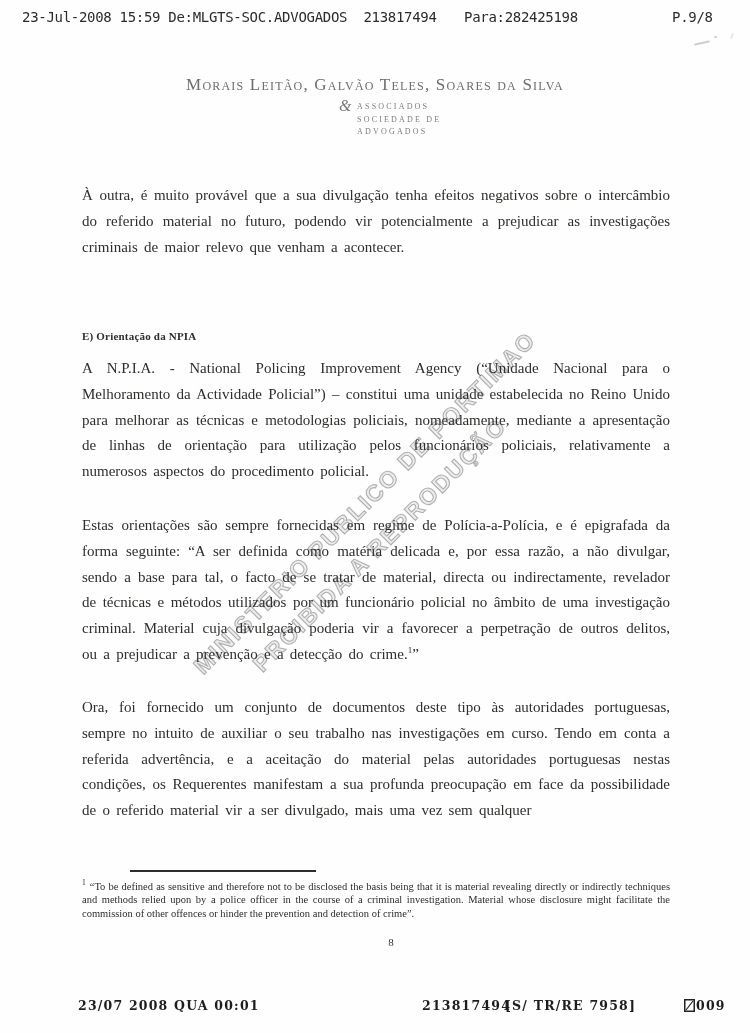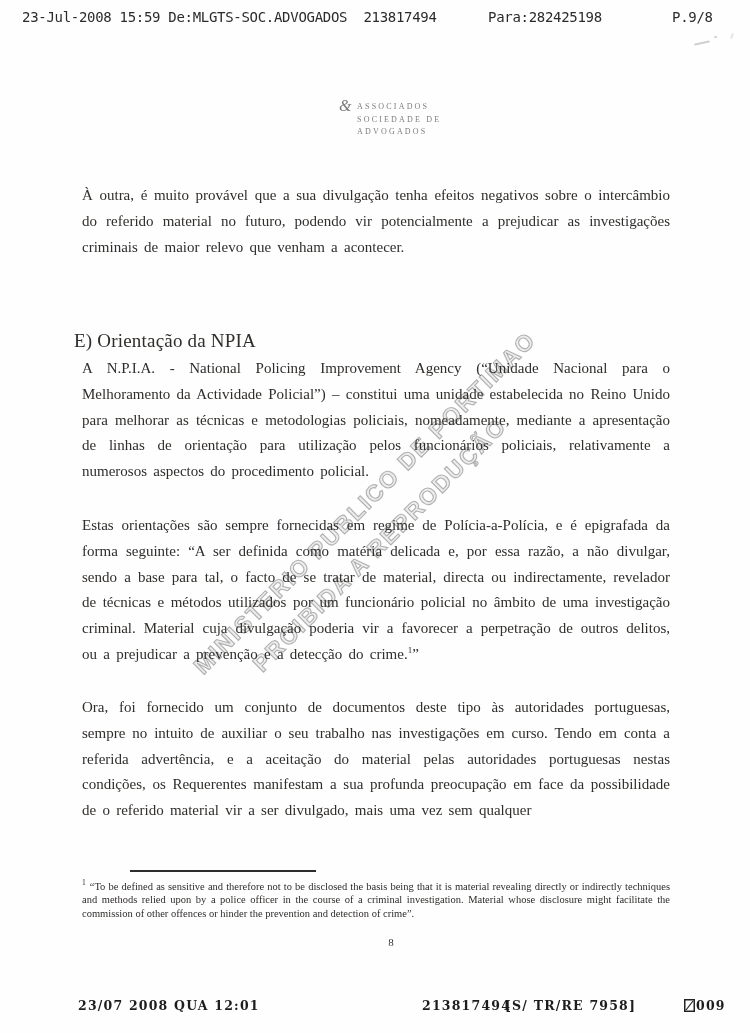--- a/index.html
+++ b/index.html
@@ -18,21 +18,21 @@
   .fax-header span {
     position: absolute;
     top: 9px;
     font-family: "DejaVu Sans Mono", monospace;
     font-size: 14px;
     color: #2b2b2b;
     letter-spacing: -0.3px;
     white-space: pre;
   }
   .fh-from { left: 22px; }
-  .fh-to   { left: 488px; text-align: center; }
+  .fh-to   { left: 464px; text-align: center; }
   .fh-page { left: 672px; }
 
   .smudge { position: absolute; background: rgba(120,120,120,0.35); border-radius: 2px; }
   .smudge.s1 { left: 694px; top: 42px; width: 16px; height: 2px; transform: rotate(-12deg); }
   .smudge.s2 { left: 714px; top: 36px; width: 3px;  height: 2px; }
   .smudge.s3 { left: 731px; top: 33px; width: 2px;  height: 6px; transform: rotate(20deg); opacity: .5; }
 
   
   .firm-name {
     position: absolute;
@@ -84,25 +84,25 @@
     line-height: 25.8px;
     text-align: justify;
     word-spacing: 2.5px;
   }
   .p1 { top: 183px; }
   .p2 { top: 356px; }
   .p3 { top: 513px; }
   .p4 { top: 695px; }
   .heading {
     position: absolute;
-    left: 74px;
+    left: 82px;
     top: 330px;
     margin: 0;
-    font-size: 19px;
-    font-weight: 400;
+    font-size: 11px;
+    font-weight: 700;
     letter-spacing: 0.2px;
   }
   .it { }
   sup.ref { font-size: 9px; line-height: 0; }
 
   
   .fn-rule {
     position: absolute;
     left: 130px; top: 870px;
     width: 186px; height: 0;
@@ -154,20 +154,21 @@
   <div class="fax-header">
     <span class="fh-from">23-Jul-2008 15:59 De:MLGTS-SOC.ADVOGADOS  213817494</span>
     <span class="fh-to">Para:282425198</span>
     <span class="fh-page">P.9/8</span>
   </div>
 
   <div class="smudge s1"></div>
   <div class="smudge s2"></div>
   <div class="smudge s3"></div>
 
+  <div class="firm-name">Morais Leitão, Galvão Teles, Soares da Silva</div>
 
   <div class="logo">
     <span class="amp">&amp;</span>
     <div class="logo-line">Associados</div>
     <div class="logo-line">Sociedade de</div>
     <div class="logo-line">Advogados</div>
   </div>
 
   <div class="wm wm1">MINISTERIO PUBLICO DE PORTIMAO</div>
   <div class="wm wm2">PROIBIDA A REPRODUÇÃO</div>
@@ -182,21 +183,21 @@
 
   <p class="para p4"><span>Ora, foi fornecido um conjunto de documentos deste tipo às autoridades portuguesas, sempre no intuito de auxiliar o seu trabalho nas investigações em curso. Tendo em conta a referida advertência, e a aceitação do material pelas autoridades portuguesas nestas condições, os Requerentes manifestam a sua profunda preocupação em face da possibilidade de o referido material vir a ser divulgado, mais uma vez sem qualquer</span></p>
 
   <div class="fn-rule"></div>
 
   <p class="footnote"><sup class="fnm">1</sup><span>“To be defined as sensitive and therefore not to be disclosed the basis being that it is material revealing directly or indirectly techniques and methods relied upon by a police officer in the course of a criminal investigation. Material whose disclosure might facilitate the commission of other offences or hinder the prevention and detection of crime”.</span></p>
 
   <div class="page-number">8</div>
 
   <div class="fax-footer">
-    <span class="ffs ff-dt">23/07 2008 QUA 12:01</span>
+    <span class="ffs ff-dt">23/07 2008 QUA 00:01</span>
     <span class="ffs ff-num">213817494</span>
     <span class="ffs ff-ref">[S/ TR/RE 7958]</span>
     <span class="ffs ff-count"><span class="fax-icon"><svg width="11" height="13" viewBox="0 0 11 13">
             <rect x="0.75" y="0.75" width="9.5" height="11.5" fill="none" stroke="#222" stroke-width="1.5"></rect>
             <line x1="2" y1="11" x2="9" y2="2" stroke="#222" stroke-width="1.2"></line>
           </svg></span><span>009</span></span>
   </div>
 
 </div>
 

